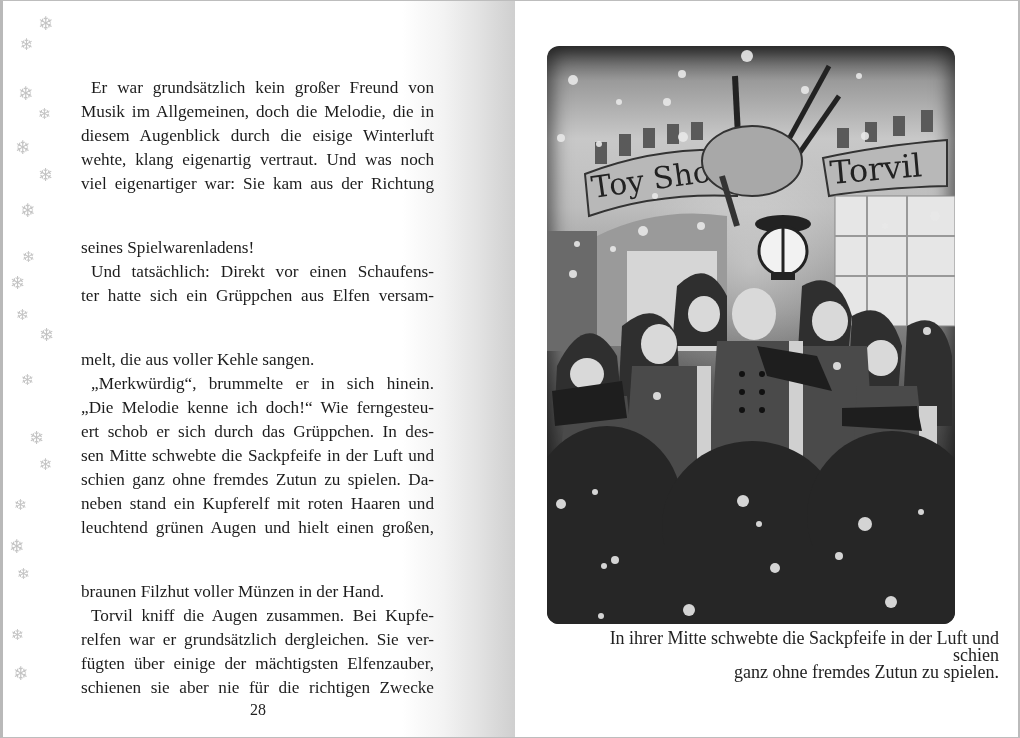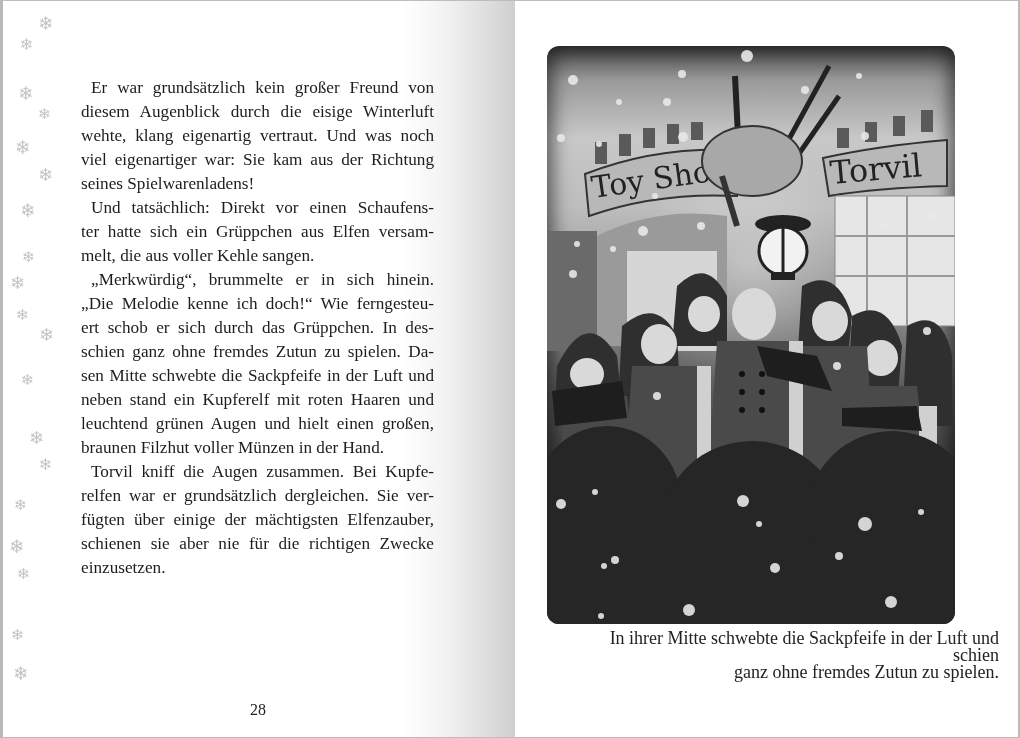--- a/index.html
+++ b/index.html
@@ -27,21 +27,21 @@
       position: absolute; color: #c4c4c4; font-family: "DejaVu Sans", sans-serif;
       line-height: 1; user-select: none;
     }
     .body-text {
       position: absolute; left: 78px; top: 75px; width: 353px;
       font-size: 17.2px; line-height: 24px; color: #1c1c1c;
       text-align: justify; hyphens: manual;
     }
     .body-text p { margin: 0; text-indent: 10px; }
     .body-text .line { display: block; text-align: justify; text-align-last: justify; white-space: nowrap; }
-    .body-text .line.last { text-align-last: left; }
+    .body-text .line.last { text-align-last: left; margin-top: 40px; }
     .page-number {
       position: absolute; left: 240px; top: 671px; width: 30px; text-align: center;
       font-size: 16px; color: #222; margin-top: 29px;
     }
     .illustration {
       position: absolute; left: 544px; top: 45px; width: 408px; height: 578px;
       border-radius: 12px; overflow: hidden;
       background:
         radial-gradient(ellipse 40% 30% at 50% 38%, rgba(255,255,255,0.35), rgba(255,255,255,0) 70%),
         linear-gradient(to bottom, #4a4a4a 0%, #9a9a9a 6%, #c8c8c8 16%, #bdbdbd 28%, #8d8d8d 45%, #5a5a5a 60%, #3a3a3a 75%, #262626 100%);
@@ -77,36 +77,37 @@
       <span class="flake" style="left:11px;top:497px;font-size:15px;">❄</span>
       <span class="flake" style="left:6px;top:536px;font-size:19px;">❄</span>
       <span class="flake" style="left:14px;top:566px;font-size:15px;">❄</span>
       <span class="flake" style="left:8px;top:627px;font-size:15px;">❄</span>
       <span class="flake" style="left:10px;top:663px;font-size:19px;">❄</span>
     </div>
 
     <div class="body-text">
       <p>
         <span class="line">Er war grundsätzlich kein großer Freund von</span>
+        <span class="line" style="text-indent:0">Musik im Allgemeinen, doch die Melodie, die in</span>
         <span class="line" style="text-indent:0">diesem Augenblick durch die eisige Winterluft</span>
         <span class="line" style="text-indent:0">wehte, klang eigenartig vertraut. Und was noch</span>
         <span class="line" style="text-indent:0">viel eigenartiger war: Sie kam aus der Richtung</span>
         <span class="line last" style="text-indent:0">seines Spielwarenladens!</span>
       </p>
       <p>
         <span class="line">Und tatsächlich: Direkt vor einen Schaufens-</span>
         <span class="line" style="text-indent:0">ter hatte sich ein Grüppchen aus Elfen versam-</span>
         <span class="line last" style="text-indent:0">melt, die aus voller Kehle sangen.</span>
       </p>
       <p>
         <span class="line">„Merkwürdig“, brummelte er in sich hinein.</span>
         <span class="line" style="text-indent:0">„Die Melodie kenne ich doch!“ Wie ferngesteu-</span>
         <span class="line" style="text-indent:0">ert schob er sich durch das Grüppchen. In des-</span>
+        <span class="line" style="text-indent:0">sen Mitte schwebte die Sackpfeife in der Luft und</span>
         <span class="line" style="text-indent:0">schien ganz ohne fremdes Zutun zu spielen. Da-</span>
-        <span class="line" style="text-indent:0">sen Mitte schwebte die Sackpfeife in der Luft und</span>
         <span class="line" style="text-indent:0">neben stand ein Kupferelf mit roten Haaren und</span>
         <span class="line" style="text-indent:0">leuchtend grünen Augen und hielt einen großen,</span>
         <span class="line last" style="text-indent:0">braunen Filzhut voller Münzen in der Hand.</span>
       </p>
       <p>
         <span class="line">Torvil kniff die Augen zusammen. Bei Kupfe-</span>
         <span class="line" style="text-indent:0">relfen war er grundsätzlich dergleichen. Sie ver-</span>
         <span class="line" style="text-indent:0">fügten über einige der mächtigsten Elfenzauber,</span>
         <span class="line" style="text-indent:0">schienen sie aber nie für die richtigen Zwecke</span>
         <span class="line last" style="text-indent:0">einzusetzen.</span>

